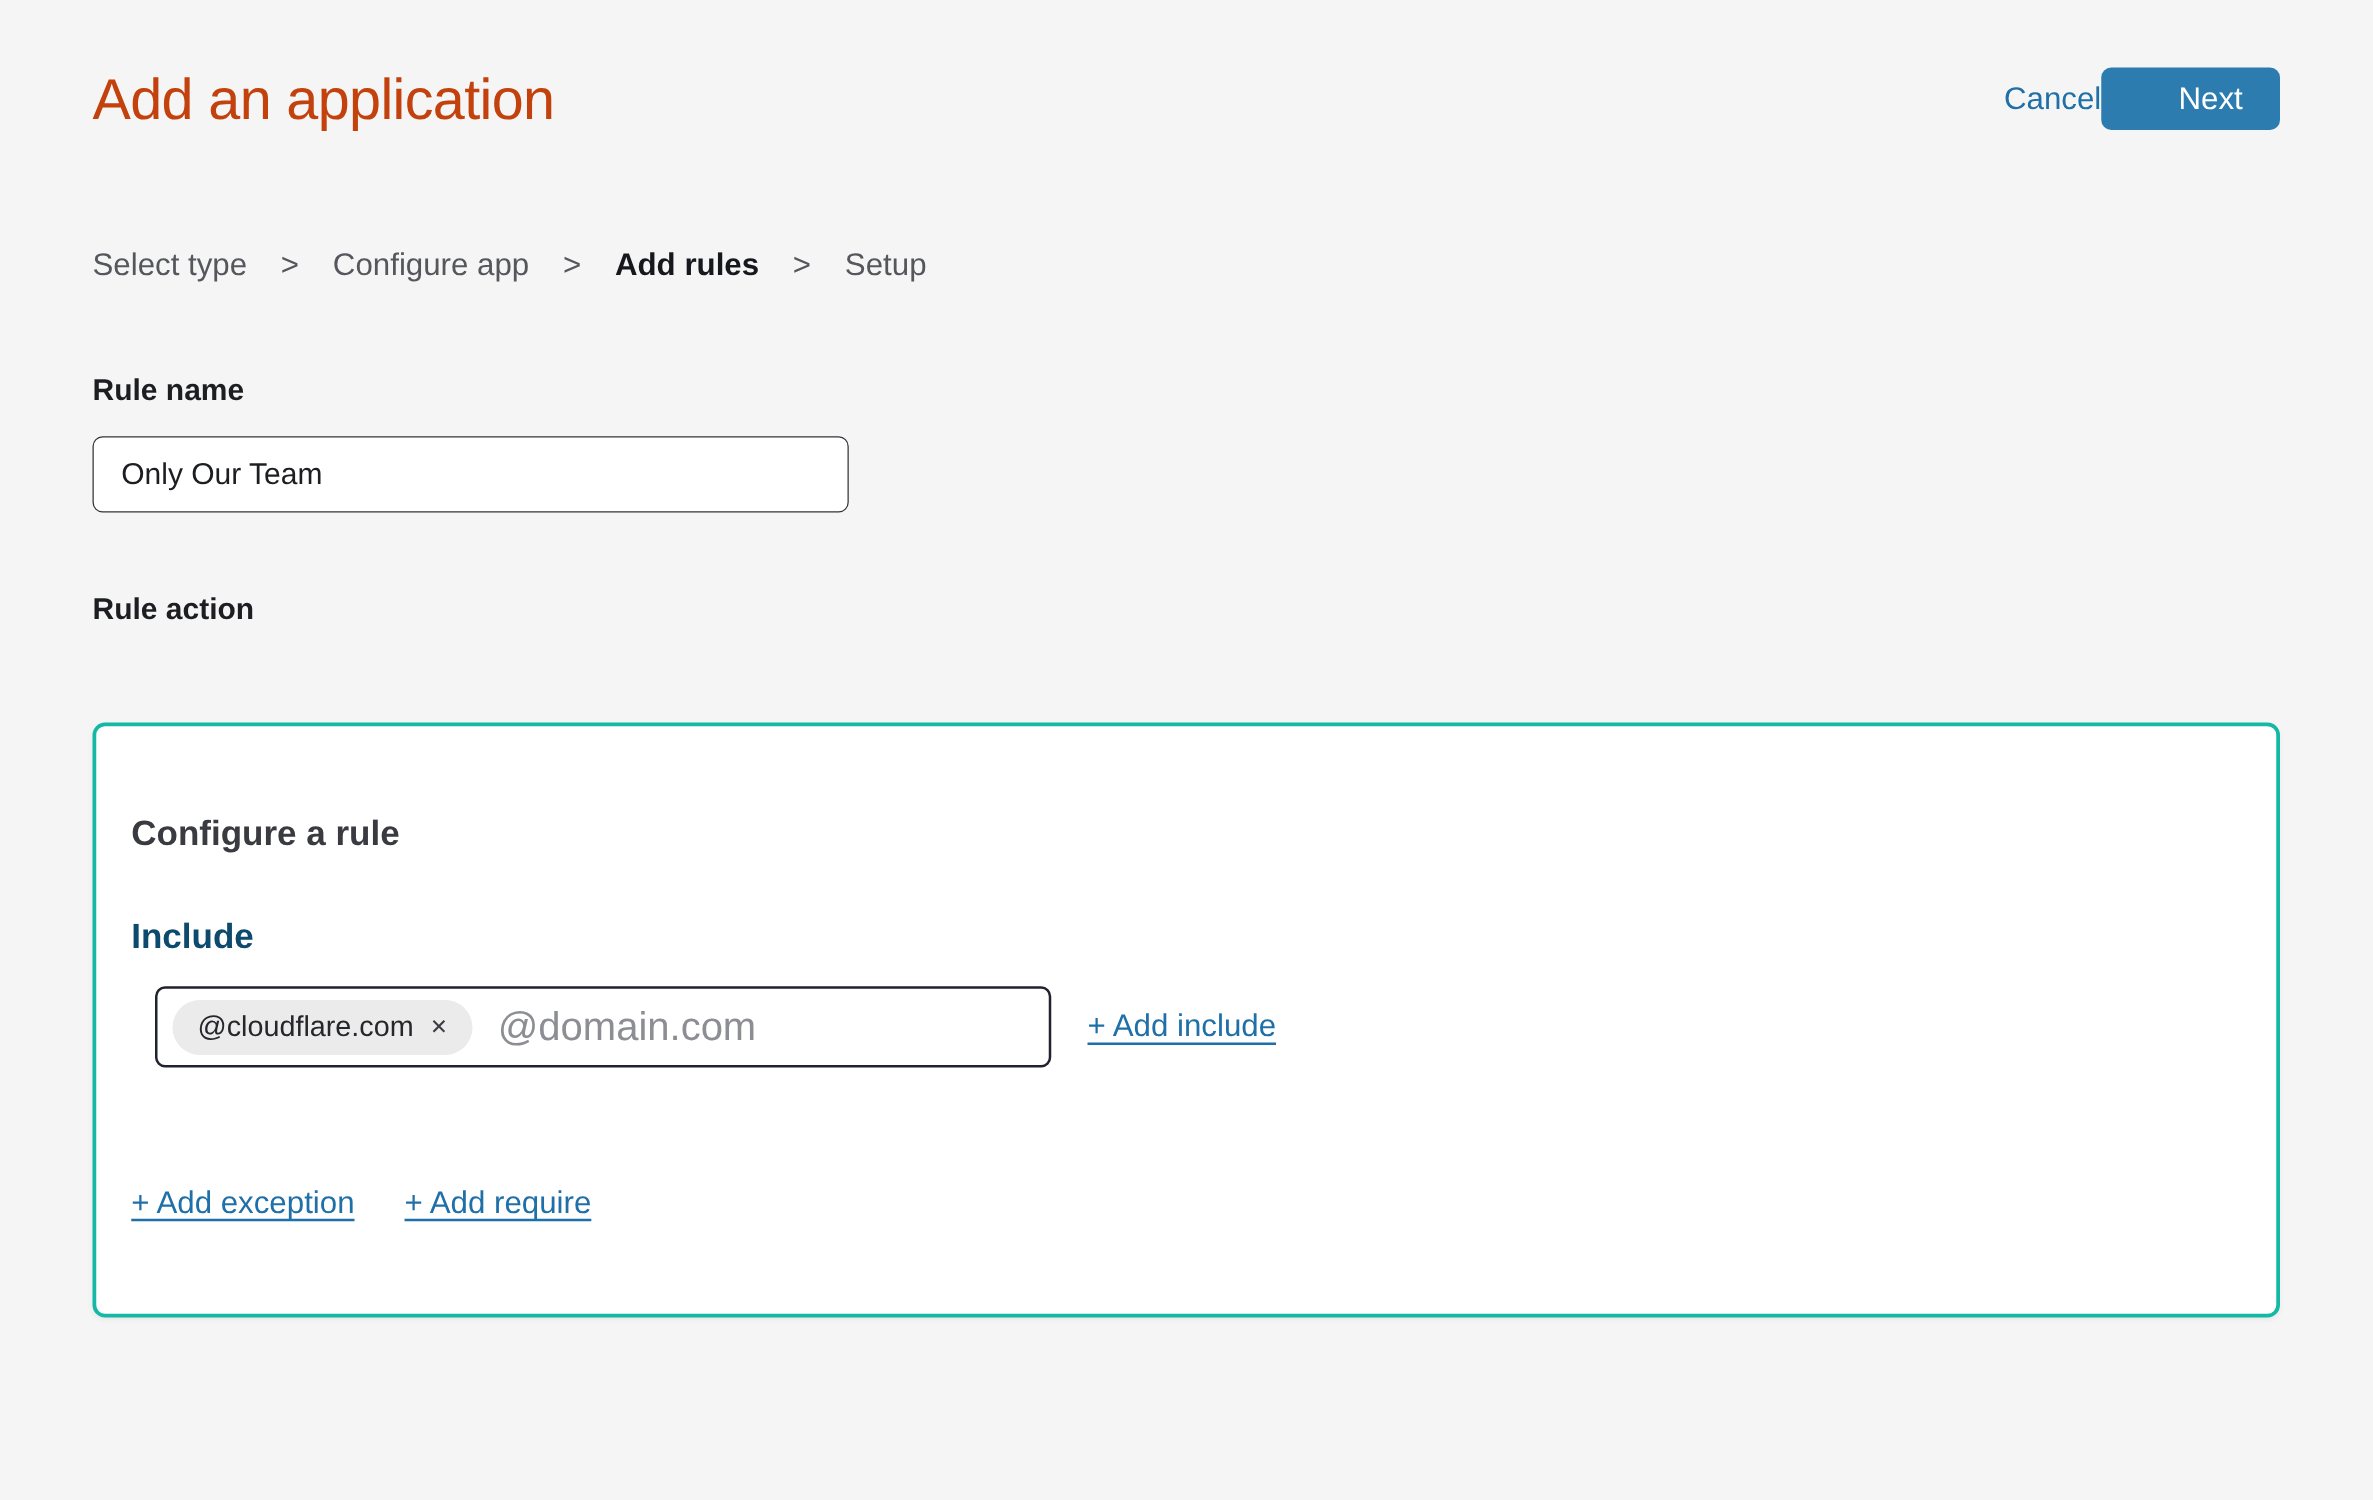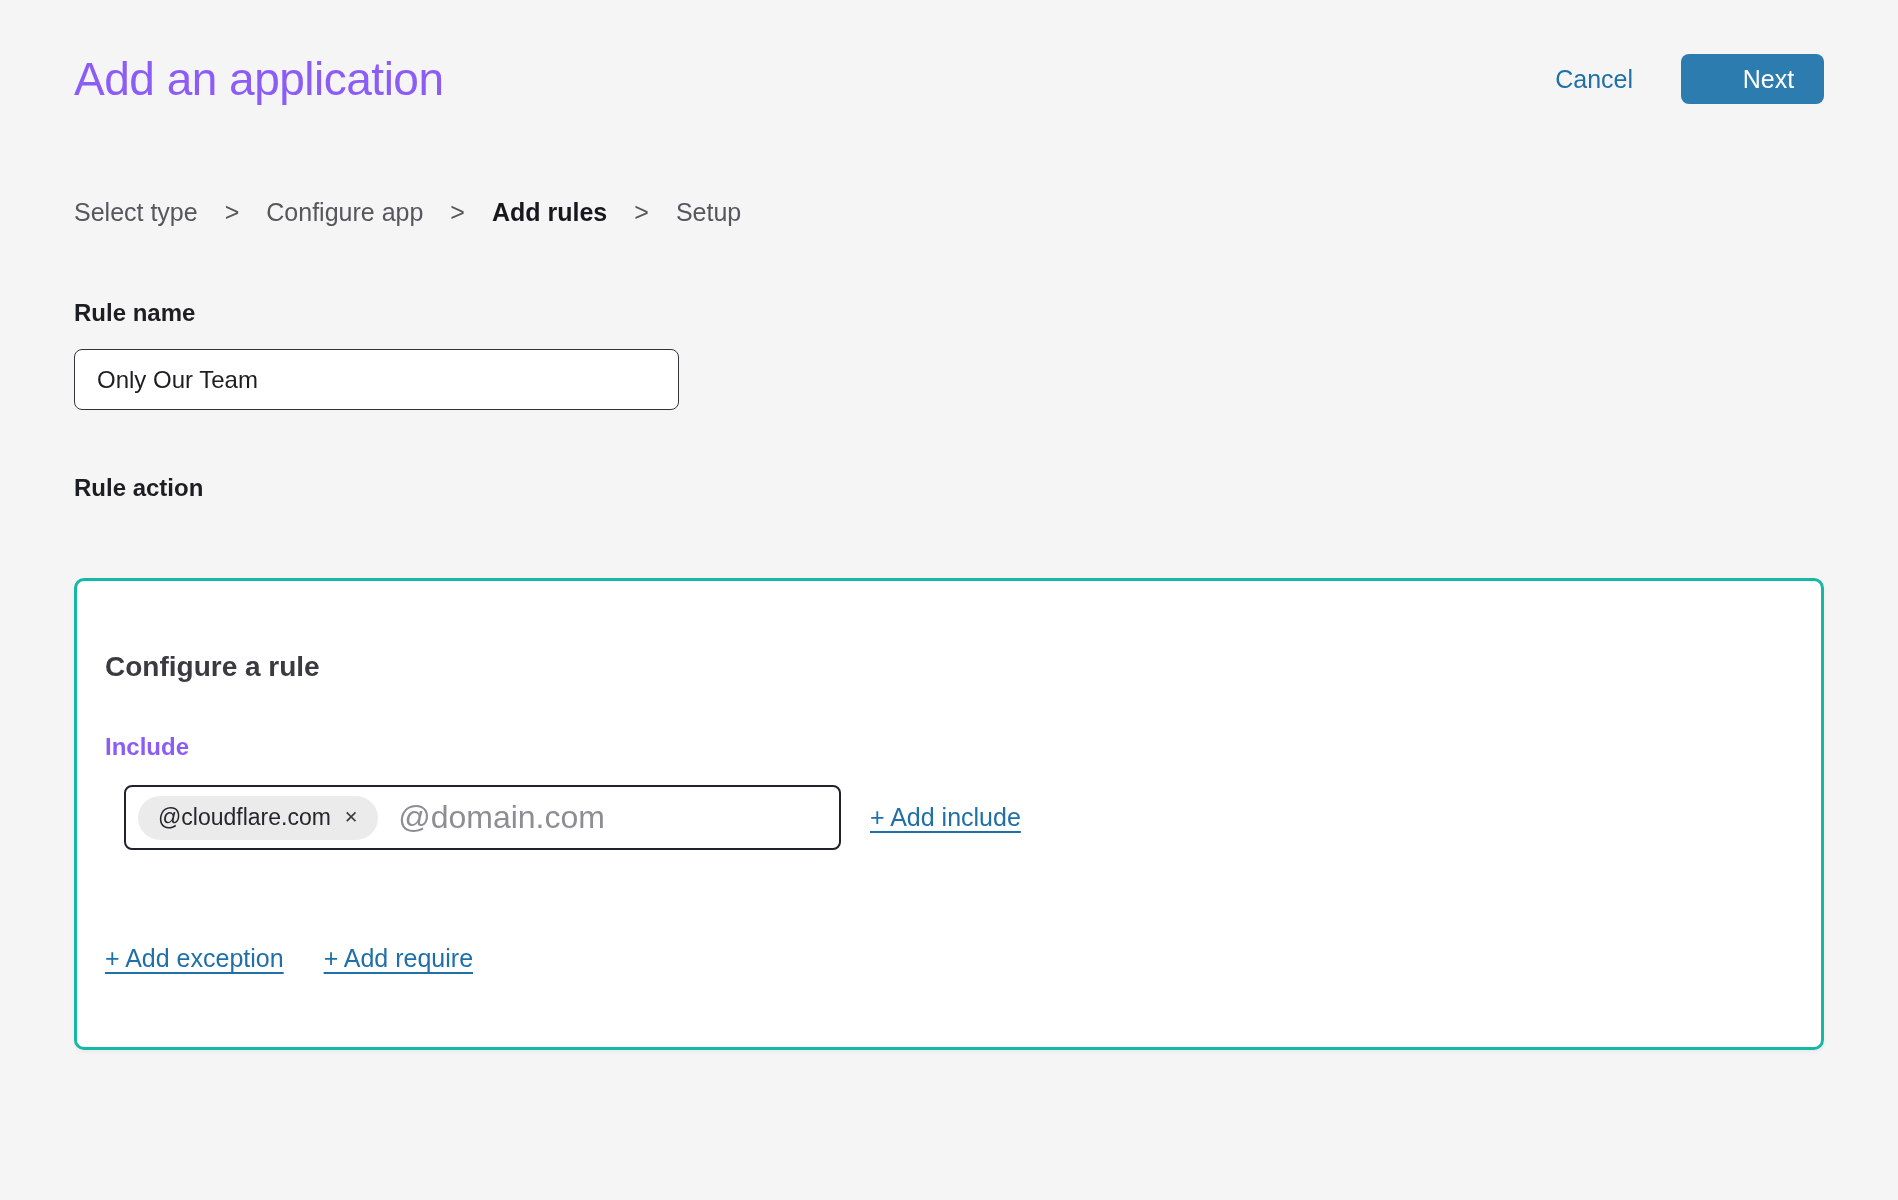--- a/index.html
+++ b/index.html
@@ -7,22 +7,22 @@
   body {
     background: #f5f5f5;
     font-family: "Liberation Sans", sans-serif;
     color: #17181d;
     overflow: hidden;
   }
   .page { padding: 52px 74px 0 74px; width: 1898px; height: 1200px; }
 
   
   .topbar { display: flex; align-items: center; justify-content: space-between; }
-  .page-title { font-size: 46px; font-weight: 400; letter-spacing: -0.5px; color: #8b5cf6; }
-  .actions { display: flex; align-items: center; gap: 48px; }
+  .page-title { font-size: 46px; font-weight: 400; letter-spacing: -0.5px; color: #c2410c; }
+  .actions { display: flex; align-items: center; }
   .cancel-link { font-size: 25px; color: #1f6fa8; cursor: pointer; text-decoration: none; }
   .next-button {
     width: 143px; height: 50px; border: none; border-radius: 8px;
     background: #2d7cb0; color: #ffffff; font-size: 25px;
     font-family: "Liberation Sans", sans-serif; cursor: pointer; padding-left: 32px;
   }
 
   
   .breadcrumb { margin-top: 92px; display: flex; align-items: center; gap: 27px; font-size: 25px; }
   .breadcrumb .step { color: #56575c; cursor: pointer; }
@@ -51,21 +51,21 @@
     border-top: 12px solid #6e6e73;
   }
 
   
   .card {
     margin-top: 76px; background: #ffffff; border: 3px solid #14b8a6;
     border-radius: 10px; box-shadow: 0 2px 4px rgba(0,0,0,0.05);
     padding: 70px 60px 74px 28px; min-height: 472px;
   }
   .card-title { font-size: 28px; font-weight: 700; color: #3a3b40; }
-  .include-label { margin-top: 50px; font-size: 24px; font-weight: 700; color: #8b5cf6; }
+  .include-label { margin-top: 50px; font-size: 28px; font-weight: 700; color: #0c4a6e; }
   .include-row { margin-top: 24px; display: flex; align-items: center; }
   .include-selector { margin-top: 0; width: 342px; height: 61px; padding: 0 22px; }
   .chip-input {
     margin-left: 19px; width: 717px; height: 65px; background: #ffffff;
     border: 2px solid #20222e; border-radius: 8px;
     display: flex; align-items: center; padding: 0 14px 0 12px; cursor: text;
   }
   .chip {
     display: inline-flex; align-items: center; gap: 13px;
     background: #ebebeb; border-radius: 999px; height: 44px; padding: 0 20px;

